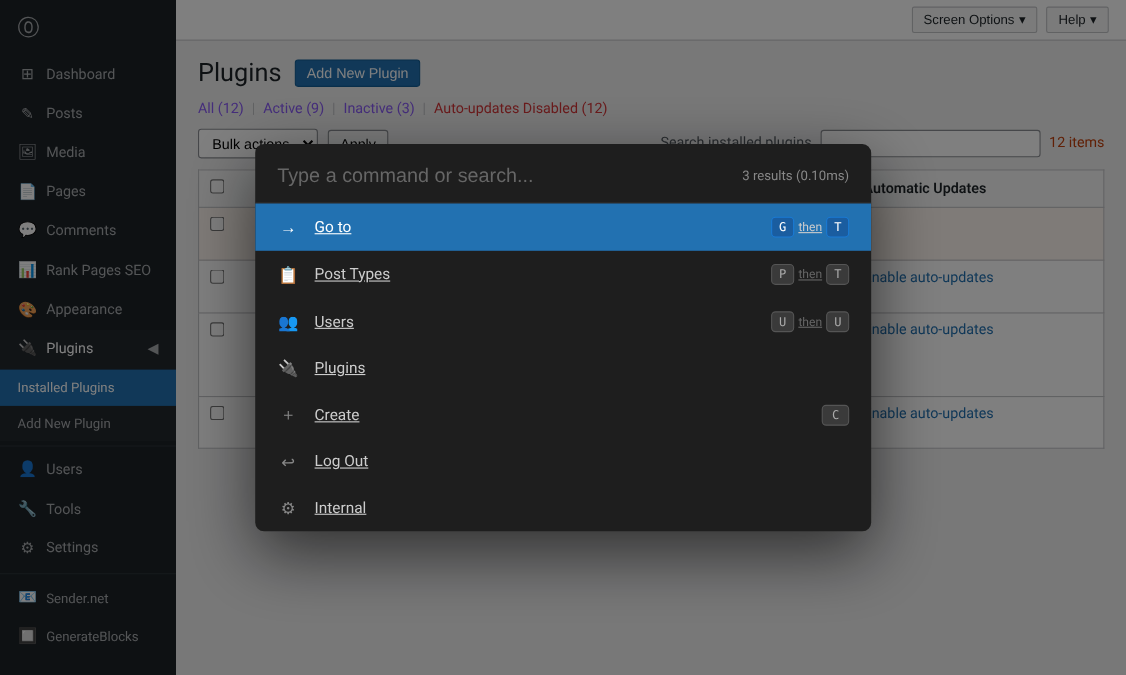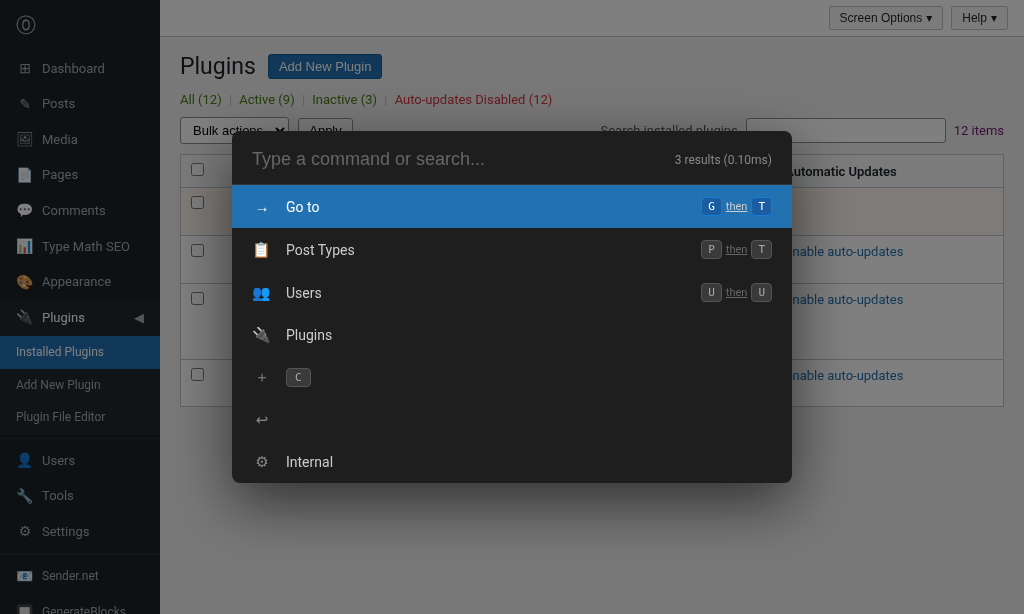--- a/index.html
+++ b/index.html
@@ -84,40 +84,40 @@
       background: #2271b1;
       color: #fff;
       border: none;
       padding: 4px 10px;
       font-size: 13px;
       cursor: pointer;
       border-radius: 3px;
       border: 1px solid #135e96;
     }
     .filter-links { margin-bottom: 10px; font-size: 13px; color: #50575e; }
-    .filter-links a { color: #4d7c0f; text-decoration: none; }
+    .filter-links a { color: #8b5cf6; text-decoration: none; }
     .filter-links .orange { color: #d63638; }
     .filter-sep { margin: 0 4px; color: #c3c4c7; }
     .bulk-search-bar {
       display: flex;
       justify-content: space-between;
       align-items: center;
       margin-bottom: 10px;
     }
     .bulk-action-select {
       padding: 4px 8px; font-size: 13px; border: 1px solid #8c8f94; border-radius: 3px; background: #fff;
     }
     .apply-btn {
       background: #f6f7f7; border: 1px solid #8c8f94; padding: 4px 10px; font-size: 13px; cursor: pointer; border-radius: 3px; margin-left: 6px;
     }
     .search-plugins-label { font-size: 13px; color: #50575e; }
     .search-plugins-input {
       border: 1px solid #8c8f94; padding: 4px 8px; font-size: 13px; border-radius: 3px; width: 200px;
     }
-    .items-count { font-size: 13px; color: #701a75; text-align: right; }
+    .items-count { font-size: 13px; color: #c2410c; text-align: right; }
 
     
     .plugins-table { width: 100%; border-collapse: collapse; background: #fff; }
     .plugins-table th {
       background: #f6f7f7; border: 1px solid #c3c4c7; padding: 8px 10px; text-align: left; font-weight: 600; font-size: 13px;
     }
     .plugins-table td {
       border: 1px solid #c3c4c7; padding: 8px 10px; font-size: 13px; vertical-align: top;
     }
     .plugin-name { font-weight: 600; font-size: 14px; }
@@ -172,21 +172,21 @@
       padding: 12px 20px;
       gap: 14px;
       cursor: pointer;
       color: #ccc;
       font-size: 14px;
     }
     .cp-item:hover, .cp-item.highlighted { background: #2a2d2e; }
     .cp-item.highlighted { background: #2271b1; color: #fff; }
     .cp-item .cp-icon { color: #888; width: 20px; text-align: center; flex-shrink: 0; font-size: 15px; }
     .cp-item.highlighted .cp-icon { color: #fff; }
-    .cp-item-label { flex: 1; }
+    .cp-item-label { flex: 1; text-decoration: underline; }
     .cp-shortcut { display: flex; align-items: center; gap: 4px; margin-left: auto; }
     .cp-key {
       background: #3a3a3a;
       border: 1px solid #555;
       border-radius: 4px;
       padding: 2px 6px;
       font-size: 11px;
       color: #aaa;
       font-family: monospace;
     }
@@ -218,40 +218,37 @@
   <div class="sidebar-item">
     <span class="icon">📄</span>
     <span>Pages</span>
   </div>
   <div class="sidebar-item">
     <span class="icon">💬</span>
     <span>Comments</span>
   </div>
   <div class="sidebar-item">
     <span class="icon">📊</span>
-    <span>Type Math SEO</span>
+    <span>Rank Pages SEO</span>
   </div>
   <div class="sidebar-item">
     <span class="icon">🎨</span>
     <span>Appearance</span>
   </div>
   <div class="sidebar-item active-parent" style="background:#23282d; color:#fff;">
     <span class="icon">🔌</span>
     <span style="color:#fff;">Plugins</span>
     <span style="margin-left:auto; color:#a7aaad;">◀</span>
   </div>
   <div class="sidebar-submenu">
     <div class="sidebar-item active">
       <span>Installed Plugins</span>
     </div>
     <div class="sidebar-item" style="color:#a7aaad;">
       <span>Add New Plugin</span>
-    </div>
-    <div class="sidebar-item" style="color:#a7aaad;">
-      <span>Plugin File Editor</span>
     </div>
   </div>
   <div class="sidebar-section-divider"></div>
   <div class="sidebar-item">
     <span class="icon">👤</span>
     <span>Users</span>
   </div>
   <div class="sidebar-item">
     <span class="icon">🔧</span>
     <span>Tools</span>
@@ -430,25 +427,27 @@
         </div>
       </li>
 
       <li class="cp-item">
         <span class="cp-icon">🔌</span>
         <span class="cp-item-label">Plugins</span>
       </li>
 
       <li class="cp-item">
         <span class="cp-icon">＋</span>
+        <span class="cp-item-label">Create</span>
         <span class="cp-single-key">C</span>
       </li>
 
       <li class="cp-item">
         <span class="cp-icon">↩</span>
+        <span class="cp-item-label">Log Out</span>
       </li>
 
       <li class="cp-item">
         <span class="cp-icon">⚙</span>
         <span class="cp-item-label">Internal</span>
       </li>
     </ul>
   </div>
 </div>
 

